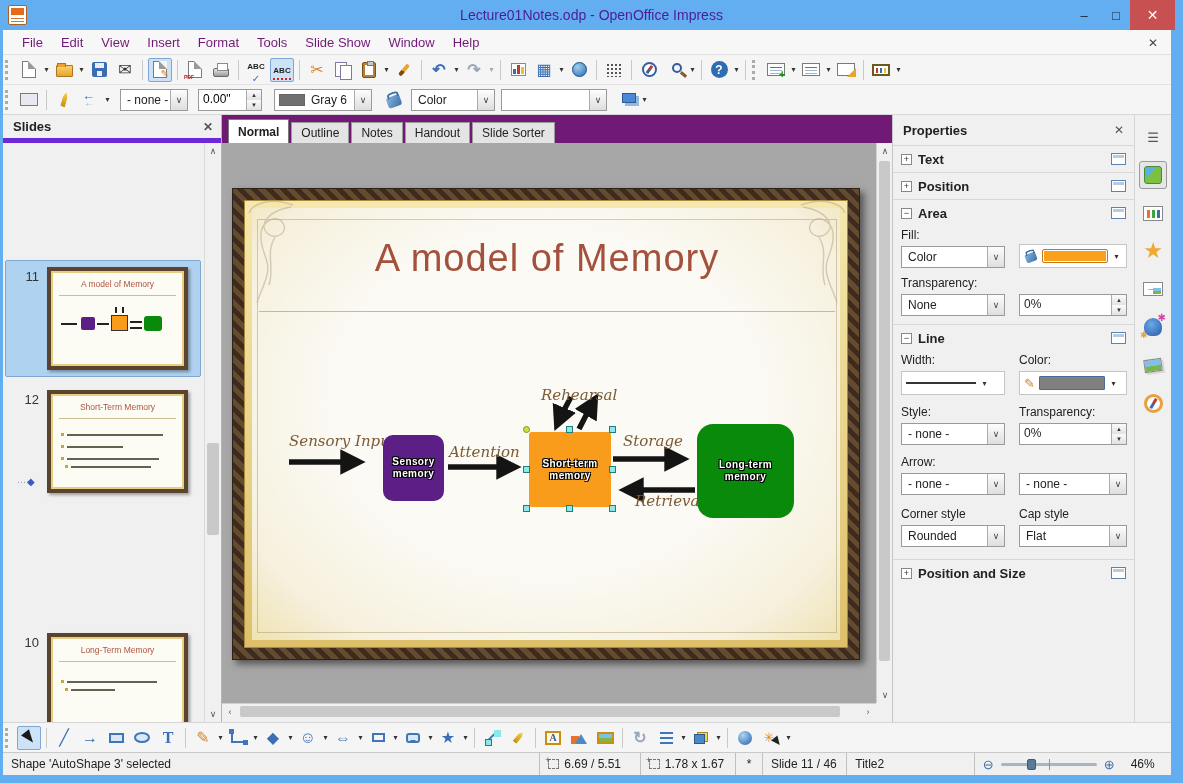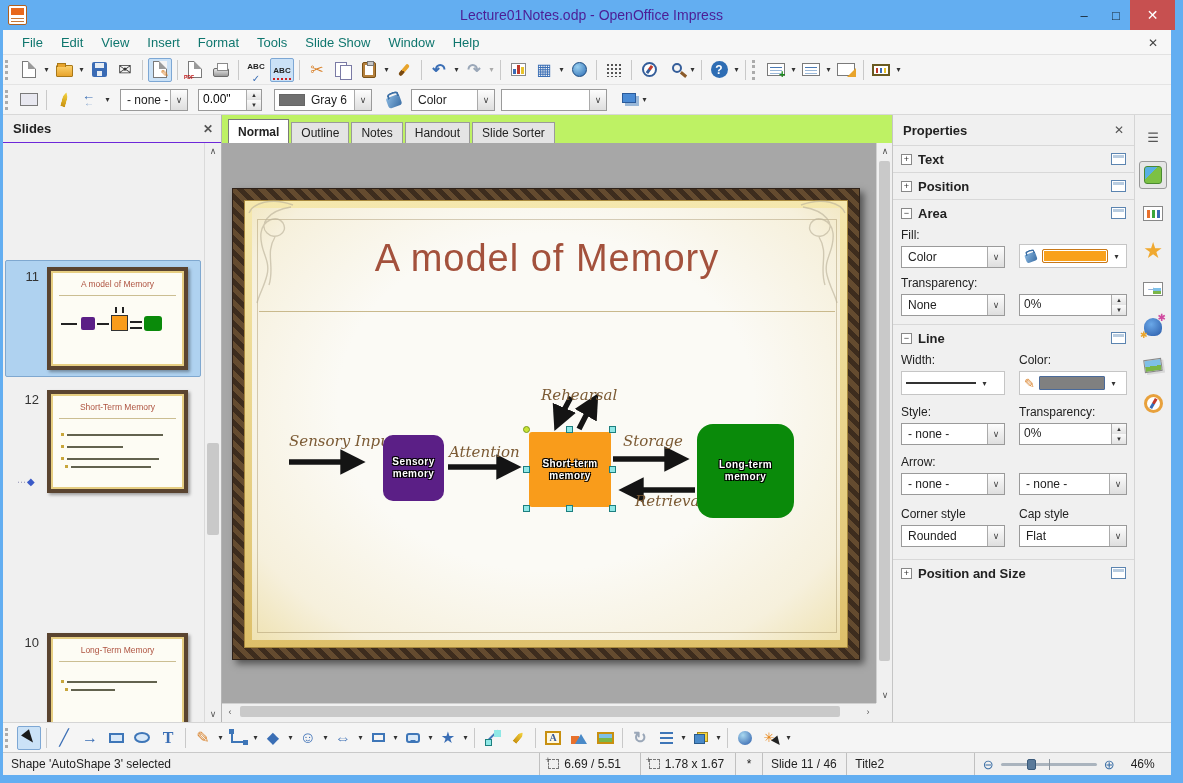--- a/index.html
+++ b/index.html
@@ -12,21 +12,21 @@
   .appicon { position:absolute; left:8px; top:5px; width:19px; height:20px; background:#fff; border:1px solid #B06020; border-radius:2px; }
   .appicon::before { content:""; position:absolute; left:2px; top:2px; right:2px; height:7px; background:#E8681C; }
   .appicon::after { content:""; position:absolute; left:2px; bottom:2px; right:2px; height:6px; background:repeating-linear-gradient(0deg,#C87838 0 1px,#fff 1px 3px); }
   .wtitle { position:absolute; left:0; right:0; text-align:center; font-size:14px; color:#4c1d95; }
   .winbtn { position:absolute; top:0; height:30px; display:flex; align-items:center; justify-content:center; color:#16242F; font-size:13px; }
   .btn-min { left:1068px; width:32px; }
   .btn-max { left:1100px; width:32px; }
   .btn-close { left:1130px; width:45px; background:#C75050; color:#fff; font-size:14px; }
 
   .menubar { position:absolute; left:3px; top:30px; width:1168px; height:25px; background:#F7F7F7; border-bottom:1px solid #E2E2E2; display:flex; align-items:center; padding-left:10px; }
-  .menuitem { font-size:13px; color:#0f766e; padding:3px 9px; }
+  .menuitem { font-size:13px; color:#701a75; padding:3px 9px; }
   .doc-close { position:absolute; right:8px; top:4px; font-size:12px; color:#444; padding:2px 5px; }
 
   
   .tbar { position:absolute; left:3px; width:1168px; background:#F5F5F5; display:flex; align-items:center; }
   .tb1 { top:55px; height:30px; border-bottom:1px solid #E4E4E4; }
   .tb2 { top:85px; height:30px; border-bottom:1px solid #D8D8D8; }
   .grip { width:7px; height:20px; border-left:3px dotted #ABABAB; margin:0 4px 0 2px; }
   .sep { width:1px; height:20px; background:#C9C9C9; margin:0 4px; }
   .icn { width:24px; height:24px; display:flex; align-items:center; justify-content:center; position:relative; border-radius:2px; margin:0 1px; font-size:16px; }
   .icn.active { background:#CBE2F7; border:1px solid #7DA7D4; }
@@ -82,39 +82,39 @@
   .pen-i { width:5px; height:15px; background:linear-gradient(#F5D540,#C89010); clip-path:polygon(50% 0,100% 35%,100% 100%,0 100%,0 35%); transform:rotate(15deg); }
   .bucket { width:14px; height:11px; background:linear-gradient(135deg,#8AB8E0,#3A6EA5); border-radius:2px 2px 3px 3px; transform:rotate(-20deg); position:relative; margin-top:4px; }
   .bucket::before { content:""; position:absolute; left:2px; top:-4px; width:8px; height:4px; border:2px solid #3A6EA5; border-radius:50% 50% 0 0; border-bottom:none; }
   .shadow-i { width:14px; height:10px; background:#4A8AD4; border:1px solid #2A5A9A; box-shadow:3px 3px 0 #9AB8D8; margin:-3px -3px 0 0; }
   .arrst { width:16px; height:12px; position:relative; }
   .arrst::before { content:"←"; position:absolute; left:0; top:-6px; color:#3A6EB5; font-size:13px; }
   .arrst::after { content:"←"; position:absolute; left:2px; top:3px; color:#8AA8D0; font-size:10px; }
 
   
   .slidespanel { position:absolute; left:3px; top:115px; width:219px; height:607px; background:#F0F0F0; border-right:1px solid #B5B5B5; overflow:hidden; }
-  .sp-head { height:28px; display:flex; align-items:center; justify-content:space-between; padding:0 8px 0 10px; font-size:13px; font-weight:bold; color:#222; border-bottom:1px solid #6d28d9; }
+  .sp-head { height:28px; display:flex; align-items:center; justify-content:space-between; padding:0 8px 0 10px; font-size:13px; font-weight:bold; color:#222; border-bottom:5px solid #6d28d9; }
   .sp-close { font-size:12px; color:#555; }
   .sp-list { position:absolute; left:0; top:28px; right:17px; bottom:0; }
   .srow { position:absolute; left:0; width:100%; }
   .snum { position:absolute; left:8px; top:2px; width:28px; text-align:right; font-size:13px; color:#333; }
   .thumb { position:absolute; left:44px; top:0; width:141px; height:103px; background:#FDFCF4; border:4px solid #5A4430; box-shadow:inset 0 0 0 2px #E6CE82, 2px 2px 3px rgba(0,0,0,.35); }
   .sel-bg { position:absolute; left:2px; width:196px; height:117px; background:#AFD2F0; border:1px solid #7FA8D0; border-radius:2px; }
   .t-title { position:absolute; top:8px; left:0; width:100%; text-align:center; font-size:8.5px; color:#AE5340; white-space:nowrap; }
   .t-line { position:absolute; top:24px; left:8px; right:8px; border-top:1px solid #CBBE92; }
   .t-b { position:absolute; height:2px; background:#62624E; }
   .t-b::before { content:""; position:absolute; left:-6px; top:-1px; width:3px; height:3px; background:#C8A63C; }
   .anim-ind { position:absolute; font-size:10px; color:#3A5AC8; }
   .anim-ind::before { content:"⋯"; color:#8A8AB0; margin-right:1px; font-size:9px; }
   .sp-scroll { position:absolute; right:0; top:28px; width:17px; bottom:0; background:#F0F0F0; border-left:1px solid #DADADA; }
   .sbar-btn { position:absolute; left:0; width:100%; height:16px; text-align:center; font-size:9px; color:#555; line-height:16px; }
   .sbar-thumb { position:absolute; left:2px; right:2px; background:#C9C9C9; border-radius:2px; }
 
   .mainarea { position:absolute; left:222px; top:115px; width:670px; height:607px; background:#F0F0F0; }
-  .tabsrow { position:absolute; left:0; top:0; right:0; height:28px; display:flex; align-items:flex-end; padding-left:6px; background:#bef264; }
+  .tabsrow { position:absolute; left:0; top:0; right:0; height:28px; display:flex; align-items:flex-end; padding-left:6px; background:#701a75; }
   .vtab { font-size:12px; color:#222; background:#E4E4E4; border:1px solid #9A9A9A; border-bottom:none; padding:3px 9px 4px; margin-right:2px; height:21px; }
   .vtab.active { background:#fff; font-weight:bold; border-color:#7A7A7A; height:24px; padding-top:5px; }
   .canvas { position:absolute; left:0; top:28px; width:654px; height:560px; background:#A7A7A7; overflow:hidden; }
   .vscroll { position:absolute; right:0; top:28px; width:16px; height:560px; background:#F0F0F0; border-left:1px solid #D0D0D0; }
   .hscroll { position:absolute; left:0; top:588px; width:654px; height:16px; background:#F0F0F0; border-top:1px solid #D0D0D0; }
   .hs-thumb { position:absolute; top:2px; height:11px; background:#C9C9C9; border-radius:2px; }
   .vs-thumb { position:absolute; left:2px; width:11px; background:#C9C9C9; border-radius:2px; }
   .sarr { position:absolute; font-size:9px; color:#555; width:16px; height:16px; text-align:center; line-height:16px; }
 
   

